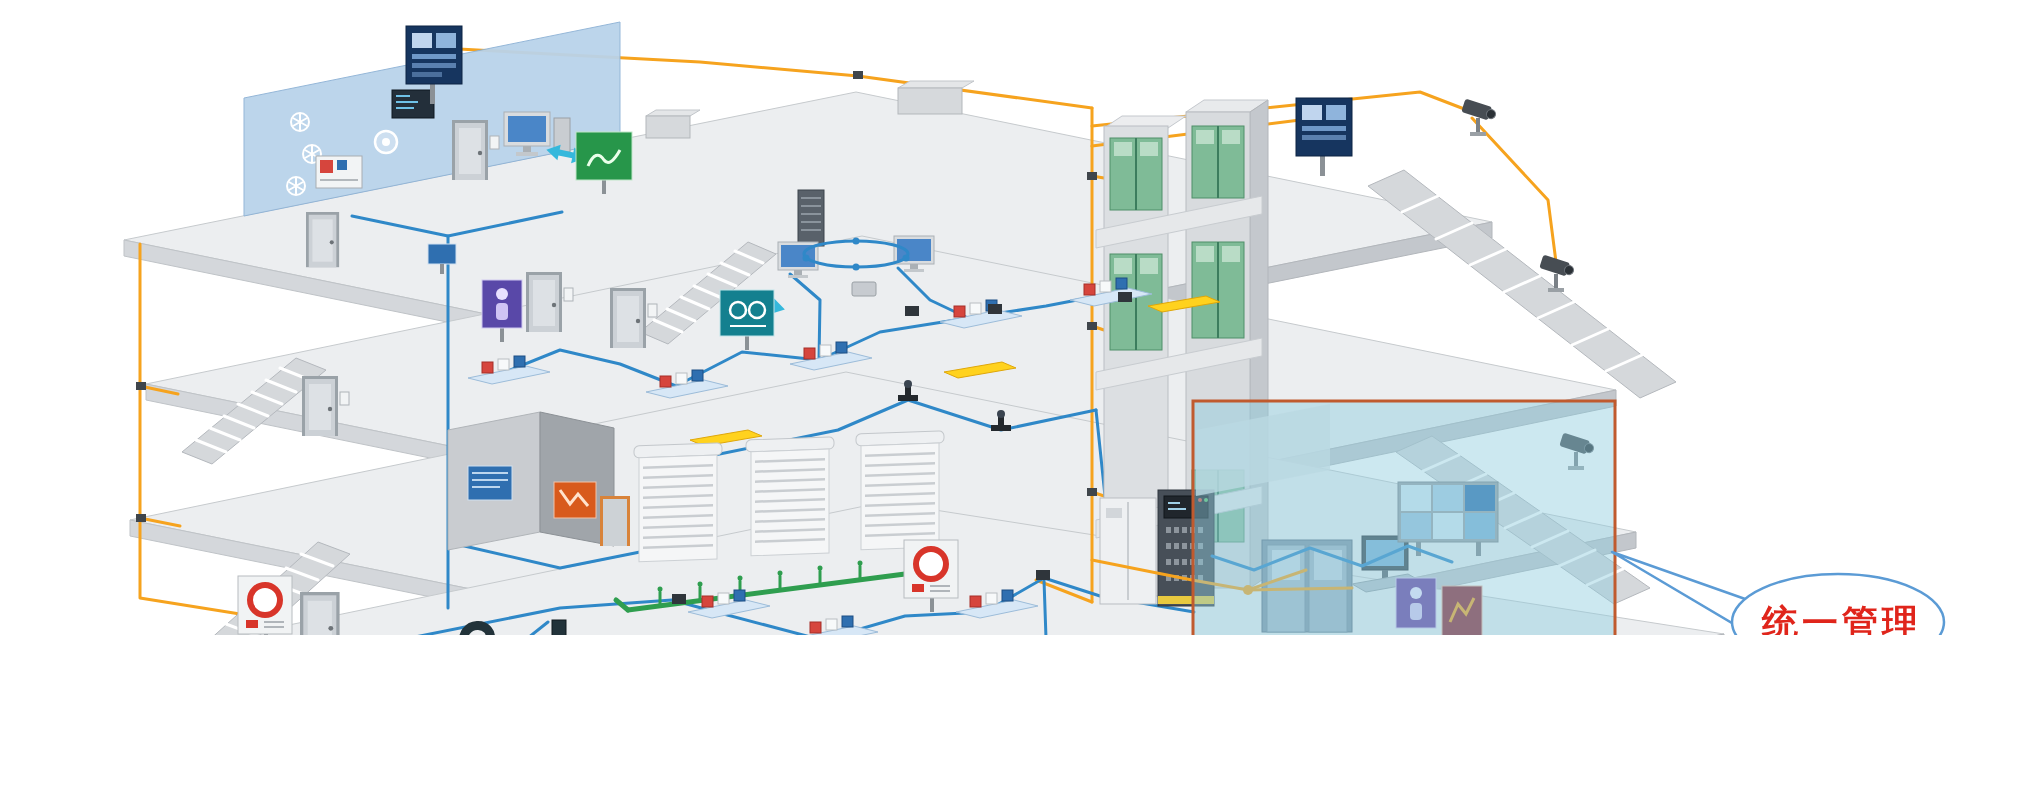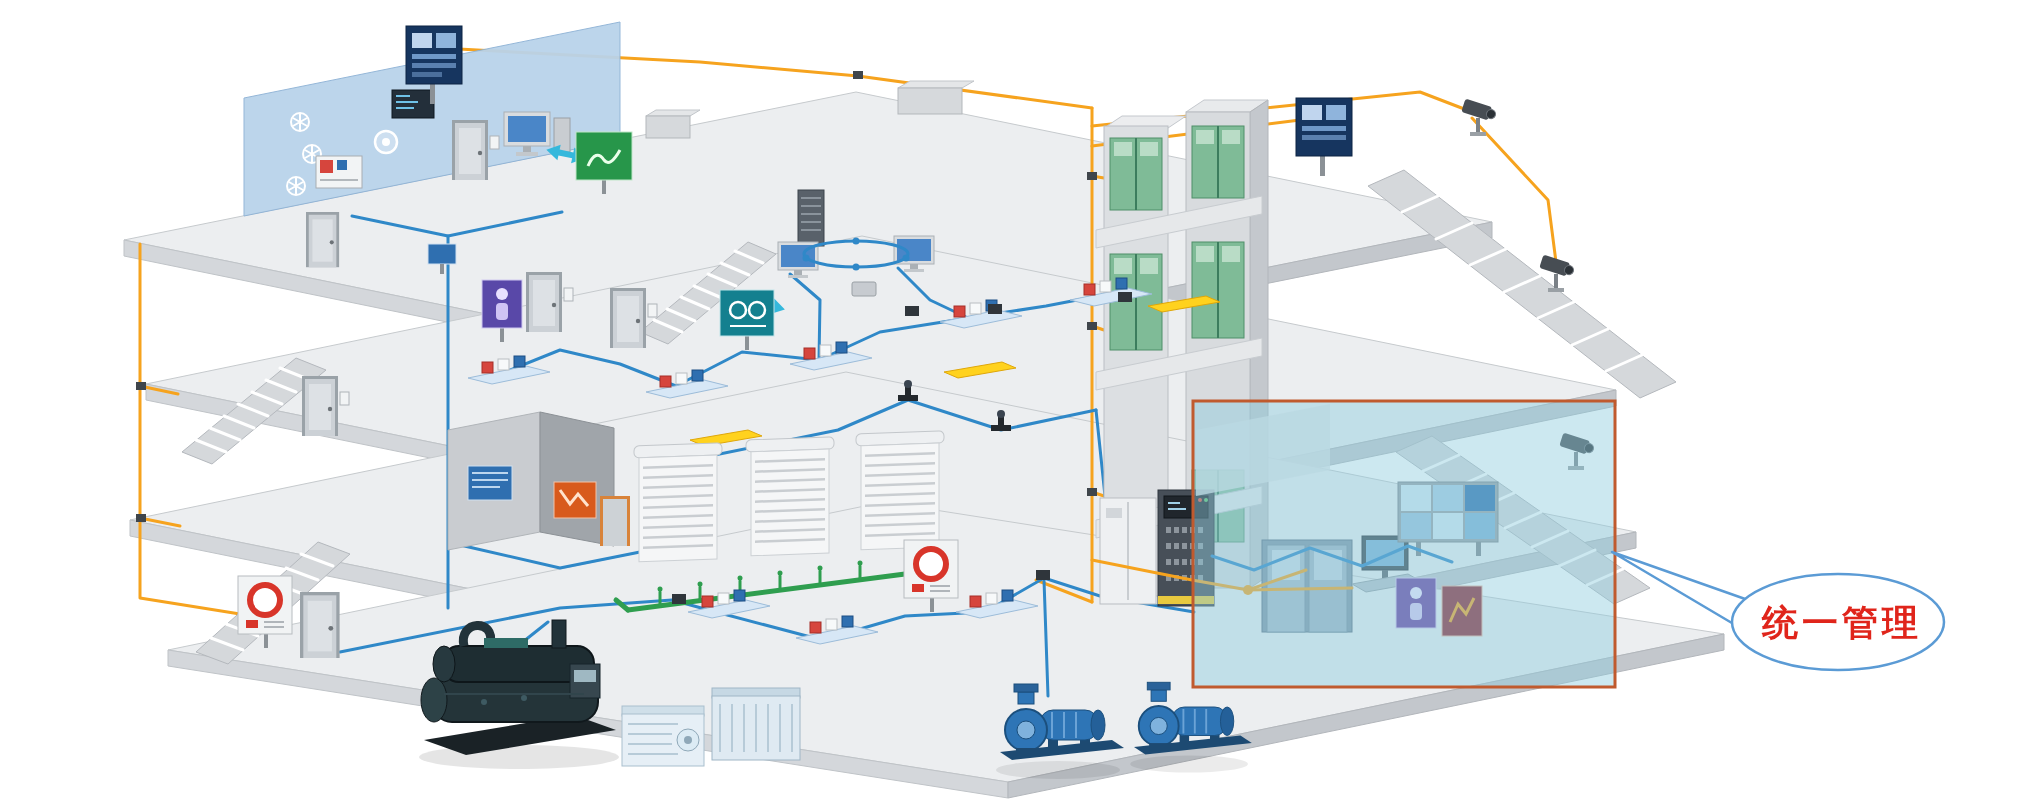--- a/index.html
+++ b/index.html
@@ -1,16 +1,16 @@
 <!DOCTYPE html>
 <html style="--canvas-bg: #ffffff; --slab-top: #eceef0; --slab-front: #d4d7db; --slab-side: #c3c7cc; --cable-blue: #2f88c8; --cable-orange: #f6a31e; --elevator-door: #7fbb97; --light-bar: #ffd21e; --sprinkler-pipe: #2f9e4f; --pump-body: #2e75b6; --chiller-body: #243439; --highlight-fill: rgba(141,205,222,0.45); --highlight-border: #c05a2e; --callout-border: #5b9bd5; --callout-text: #e0251b;"><head>
 <meta charset="utf-8">
 <style>
   html,body{margin:0;padding:0;background:#fff;}
-  .stage{position:relative;width:2033px;height:800px;background:var(--canvas-bg,#ffffff);overflow:hidden;
+  .stage{position:relative;width:2033px;height:635px;background:var(--canvas-bg,#ffffff);overflow:hidden;
          font-family:"Liberation Sans",sans-serif;}
   svg{display:block;}
   .slab-top{fill:var(--slab-top,#eceef0);stroke:#c6cacd;stroke-width:1;}
   .slab-front{fill:var(--slab-front,#d4d7db);stroke:#bfc3c7;stroke-width:1;}
   .slab-side{fill:var(--slab-side,#c3c7cc);stroke:#b2b6bb;stroke-width:1;}
   .cable-b{fill:none;stroke:var(--cable-blue,#2f88c8);stroke-width:3;stroke-linecap:round;stroke-linejoin:round;}
   .cable-o{fill:none;stroke:var(--cable-orange,#f6a31e);stroke-width:3;stroke-linecap:round;stroke-linejoin:round;}
   .stair{fill:#d5d8db;stroke:#b4b8bd;stroke-width:1;}
   .stepline{stroke:#ffffff;stroke-width:3;stroke-linecap:round;fill:none;}
   .door-frame{fill:#9aa2a8;}

